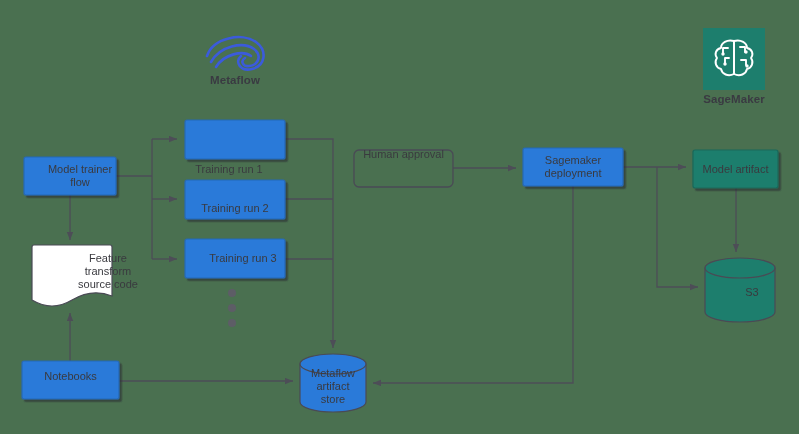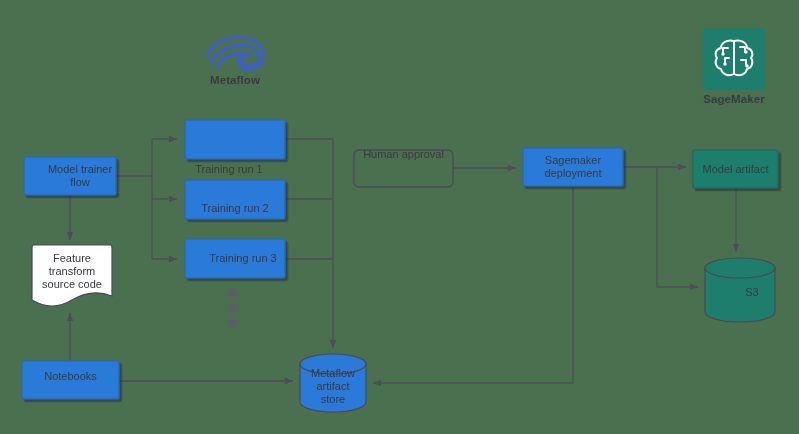--- a/index.html
+++ b/index.html
@@ -149,21 +149,21 @@
         <circle cx="725" cy="64" r="1.7"></circle>
         <circle cx="746" cy="52" r="1.7"></circle>
         <circle cx="747" cy="66" r="1.7"></circle>
       </g>
     </g>
   </svg>
 
   <div class="node-label" style="left:24px; top:157px; width:112px; height:38px;">Model trainer
 flow</div>
 
-  <div class="node-label" style="left:32px; top:247px; width:80px; height:48px;">Feature
+  <div class="node-label" style="left:32px; top:247px; width:80px; height:48px;padding-left:36px;">Feature
 transform
 source code</div>
 
   <div class="node-label" style="left:22px; top:361px; width:97px; height:30px;border-radius:10px;">Notebooks</div>
 
   <div class="node-label" style="left:185px; top:120px; width:88px; height:39px;margin-top:30px;">Training run 1</div>
 
   <div class="node-label" style="left:185px; top:180px; width:100px; height:56px;">Training run 2</div>
 
   <div class="node-label" style="left:185px; top:239px; width:116px; height:39px;">Training run 3</div>

